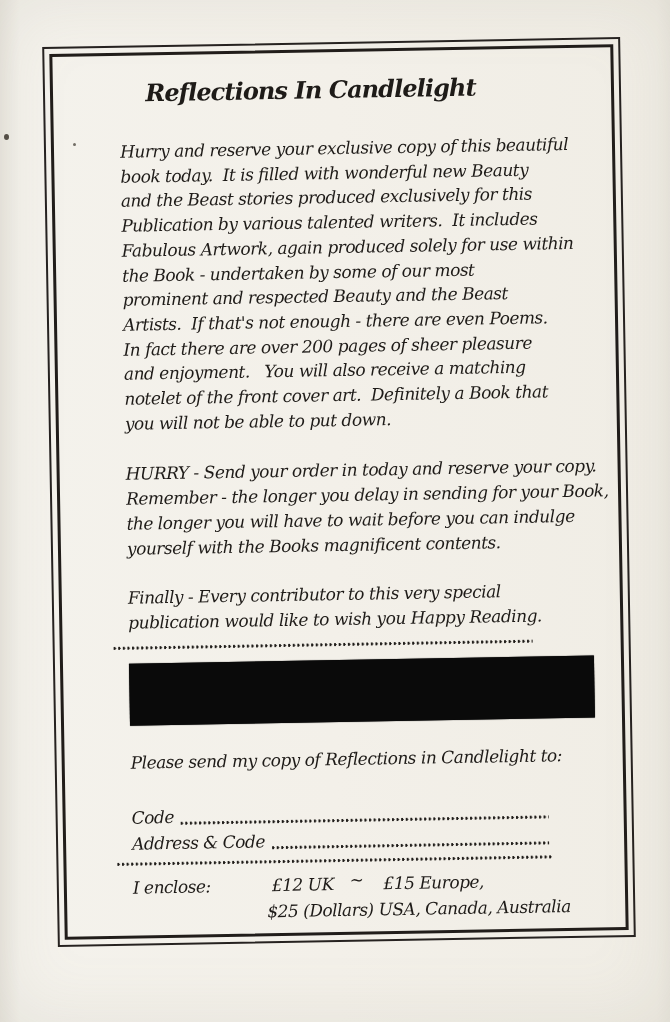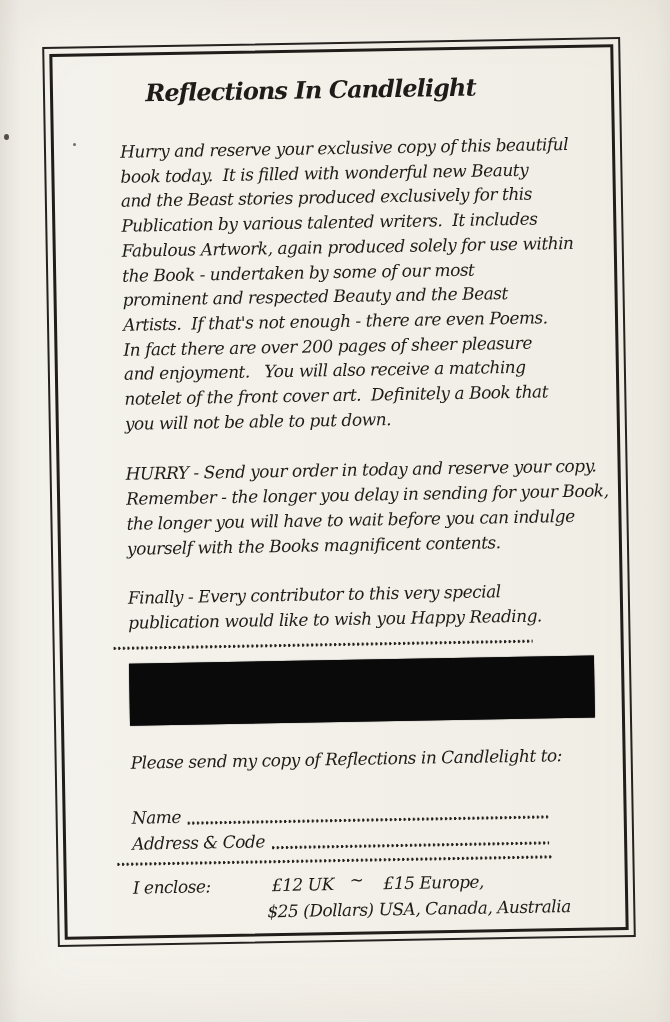--- a/index.html
+++ b/index.html
@@ -137,21 +137,21 @@
 
           <p class="para p3">Finally - Every contributor to this very special<br>publication would like to wish you Happy Reading.</p>
 
           <div class="dots divider1"></div>
 
           <div class="redaction"></div>
 
           <div class="instruction">Please send my copy of Reflections in Candlelight to:</div>
 
           <div class="form-line name-line">
-            <span>Name</span>
+            <span>Code</span>
             <span class="dots"></span>
           </div>
 
           <div class="form-line address-line">
             <span>Address &amp; Code</span>
             <span class="dots"></span>
           </div>
 
           <div class="dots divider2"></div>
 

